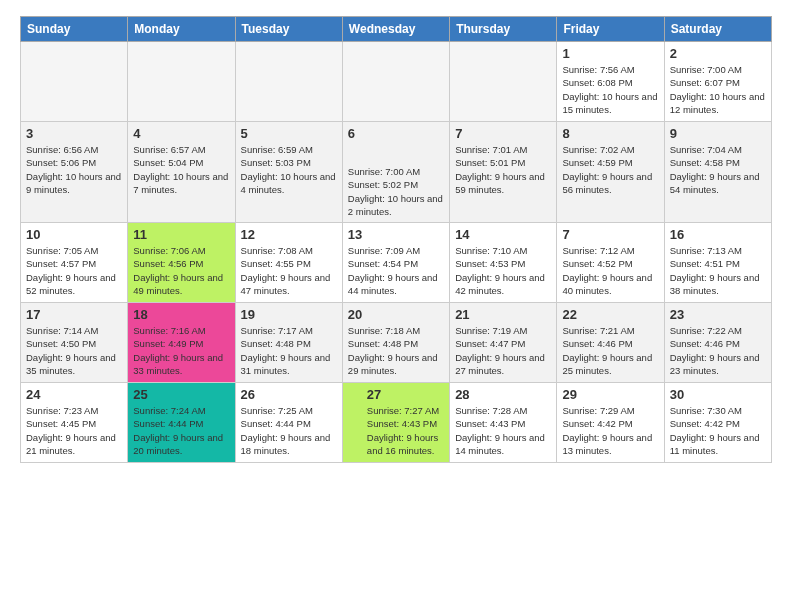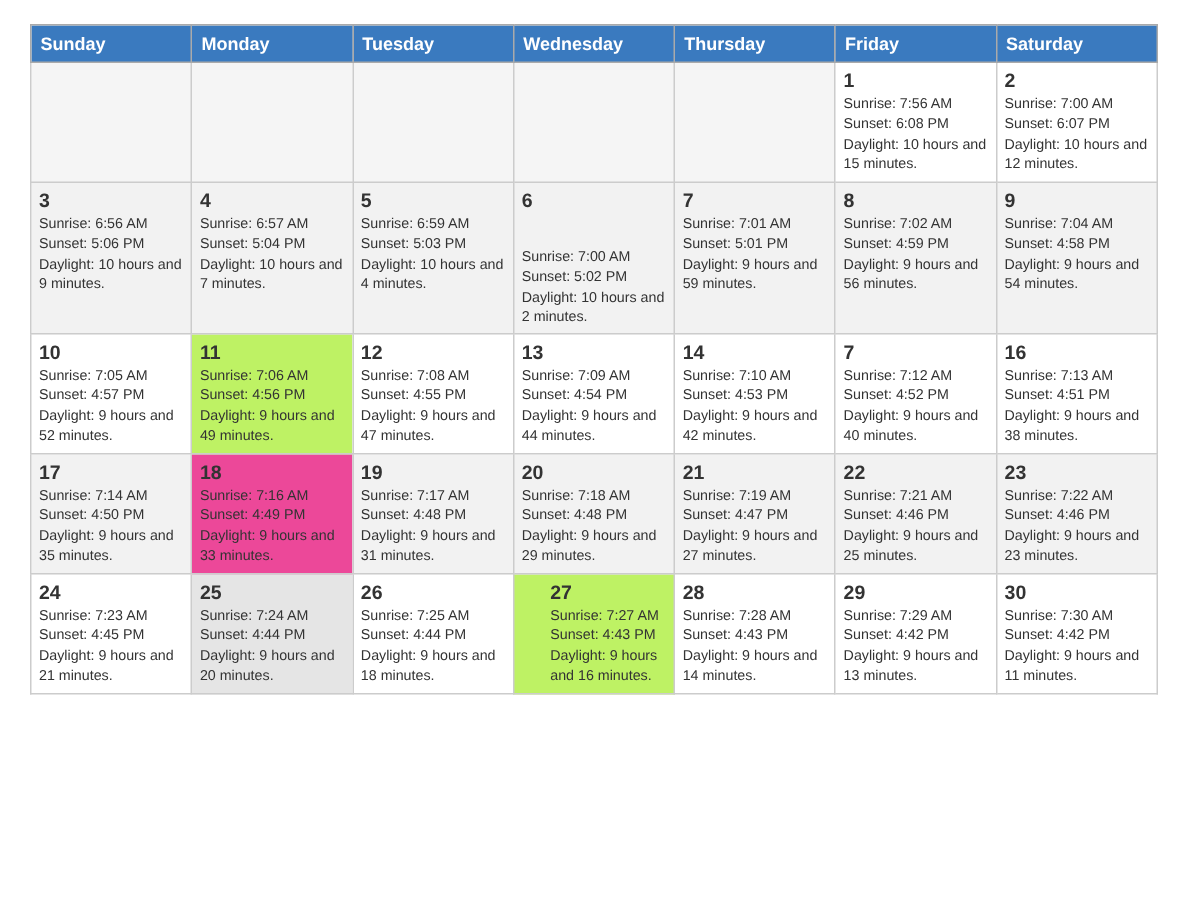--- a/index.html
+++ b/index.html
@@ -189,21 +189,21 @@
 Daylight: 9 hours and 23 minutes.</div>
           </td>
         </tr>
         <tr>
           <td style="background: rgb(255, 255, 255);">
             <span class="day-num">24</span>
             <div class="day-info" style="white-space: pre-line;">Sunrise: 7:23 AM
 Sunset: 4:45 PM
 Daylight: 9 hours and 21 minutes.</div>
           </td>
-          <td style="background: #e5e5e5;">
+          <td style="background: #14b8a6;">
             <span class="day-num">25</span>
             <div class="day-info" style="white-space: pre-line;">Sunrise: 7:24 AM
 Sunset: 4:44 PM
 Daylight: 9 hours and 20 minutes.</div>
           </td>
           <td style="background: rgb(255, 255, 255);">
             <span class="day-num">26</span>
             <div class="day-info" style="white-space: pre-line;">Sunrise: 7:25 AM
 Sunset: 4:44 PM
 Daylight: 9 hours and 18 minutes.</div>

